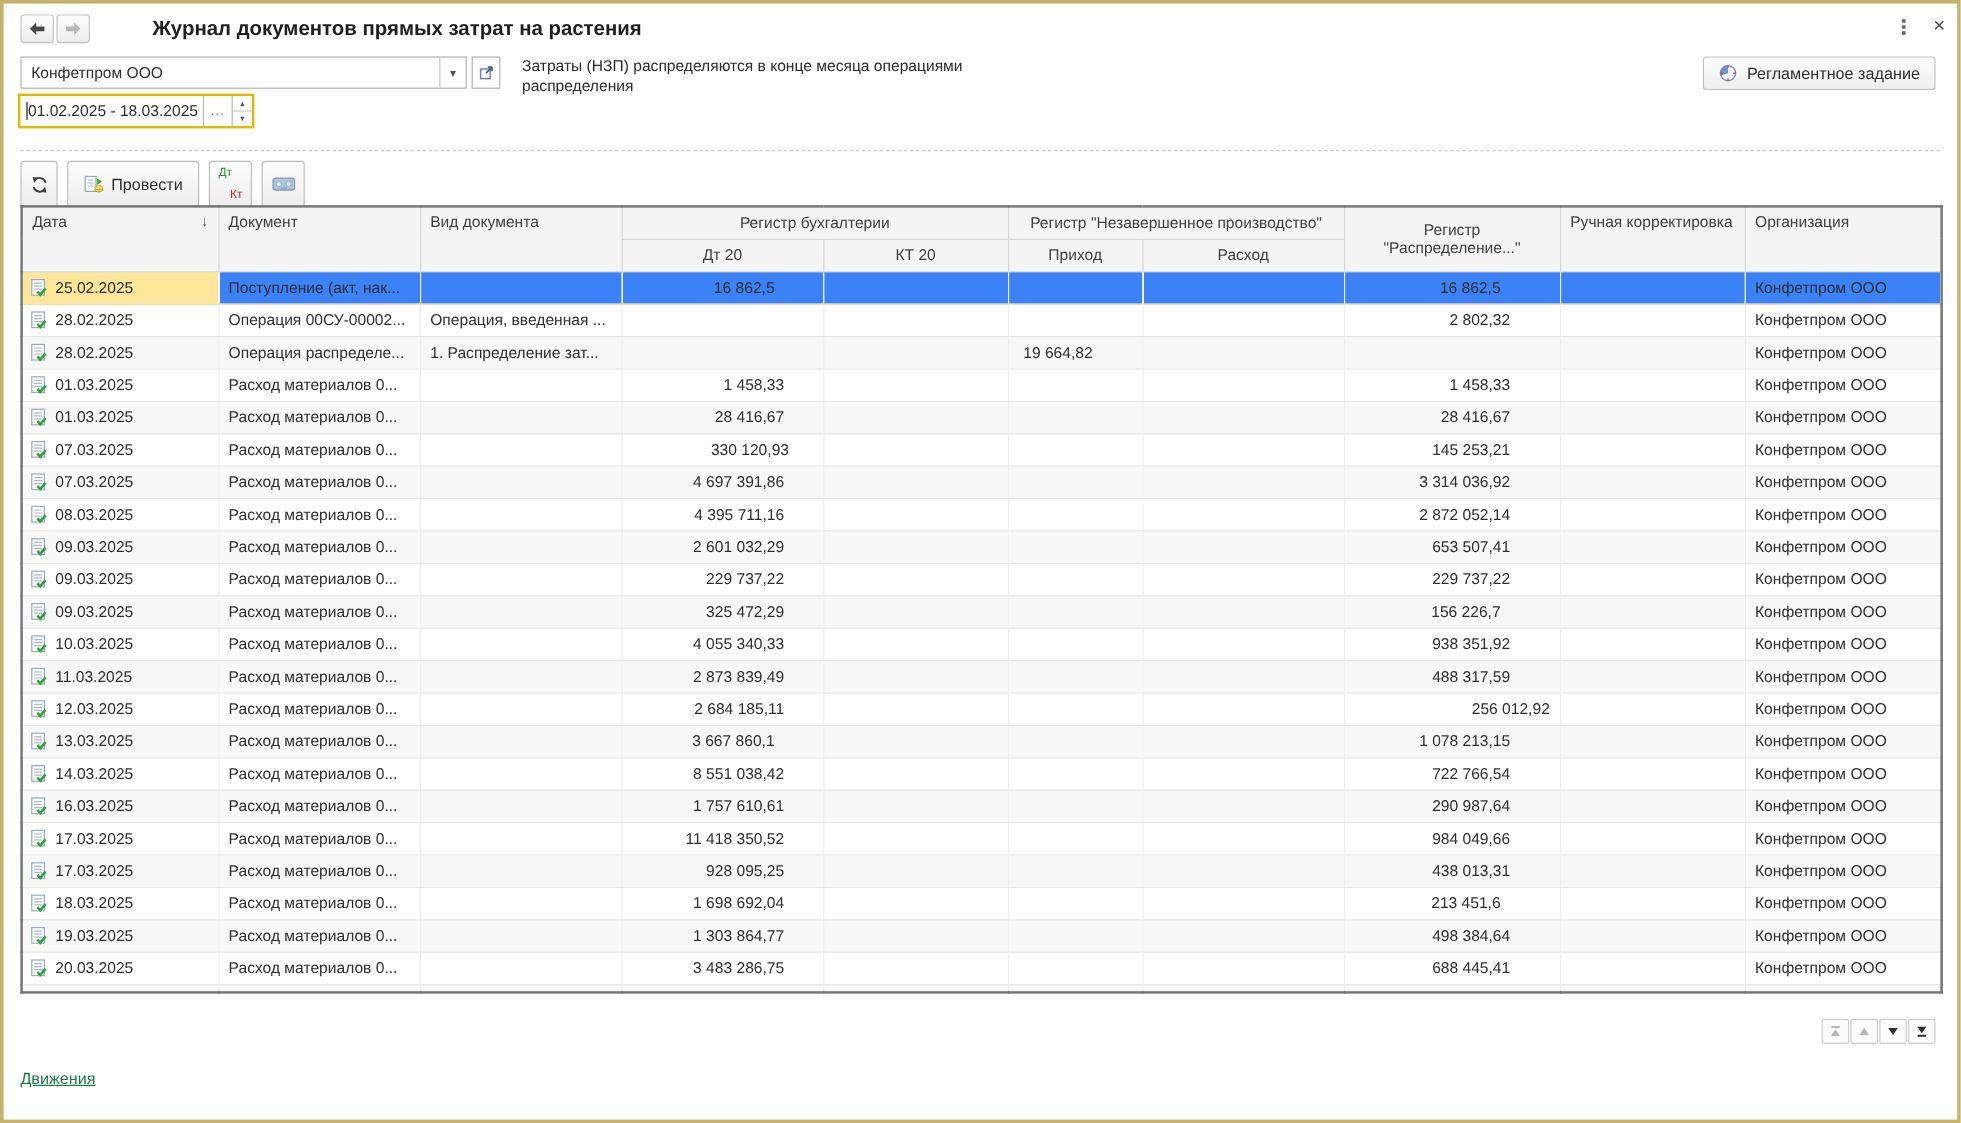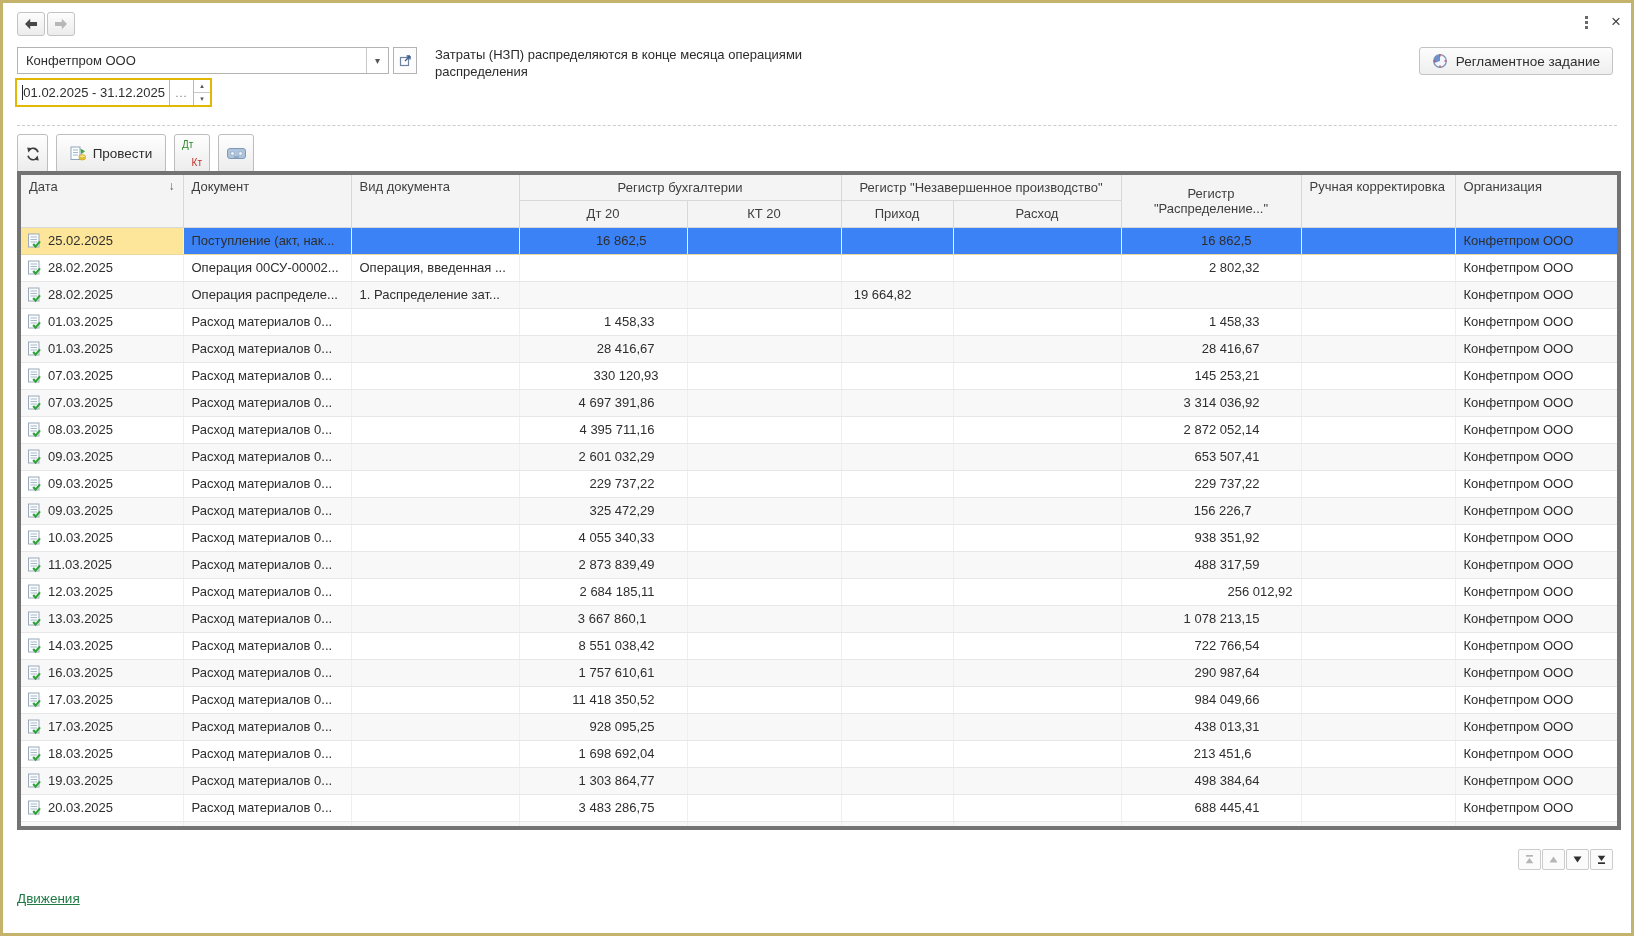--- a/index.html
+++ b/index.html
@@ -71,21 +71,21 @@
   .tbtn.dtkt    { left: 171px; width: 36px; position: absolute; }
   .tbtn.reg     { left: 215px; width: 36px; }
   .dtkt { font-size: 10px; }
   .dtkt .dt { position: absolute; left: 7px; top: 4px;  color: #2e8b2e; }
   .dtkt .kt { position: absolute; right: 7px; bottom: 4px; color: #c23232; }
 
   
   table.journal {
     position: absolute; left: 14px; top: 168px; width: 1600px;
     border-collapse: collapse; table-layout: fixed; font-size: 13px;
-    border: 4px solid #737373;
+    border: 2px solid #737373;
   }
   .journal th {
     background: #f4f4f4; border: 1px solid #d8d8d8; color: #3e3e3e;
     font-weight: normal; height: 27px; padding: 4px 8px;
     text-align: left; vertical-align: top; white-space: normal; cursor: pointer;
   }
   .journal th.grp, .journal th.sub { text-align: center; vertical-align: middle; padding: 2px 4px; }
   .journal th.ctr { text-align: center; vertical-align: middle; }
   .th-flex { display: flex; justify-content: space-between; align-items: flex-start; }
   .sort { color: #5a5a5a; font-size: 12px; }
@@ -123,20 +123,21 @@
   <div class="nav-btn back">
     <svg width="14" height="12" viewBox="0 0 14 12">
       <path d="M6.2 0.8 L1 6 L6.2 11.2 L6.2 8 L13 8 L13 4 L6.2 4 Z" fill="#474747"></path>
     </svg>
   </div>
   <div class="nav-btn fwd">
     <svg width="14" height="12" viewBox="0 0 14 12">
       <path d="M7.8 0.8 L13 6 L7.8 11.2 L7.8 8 L1 8 L1 4 L7.8 4 Z" fill="#b7b7b7"></path>
     </svg>
   </div>
+  <div class="title">Журнал документов прямых затрат на растения</div>
   <div class="kebab">
       <i></i>
       <i></i>
       <i></i>
     </div>
   <div class="close-x">×</div>
 
   <div class="combo">
     <div class="combo-text">Конфетпром ООО</div>
     <div class="combo-arrow">▾</div>
@@ -157,21 +158,21 @@
       <rect x="7.4" y="12.4" width="1.2" height="2" fill="#cc4040"></rect>
       <rect x="1.6" y="7.4" width="2" height="1.2" fill="#cc4040"></rect>
       <rect x="12.4" y="7.4" width="2" height="1.2" fill="#cc4040"></rect>
     </svg>
     <span>Регламентное задание</span>
   </button>
 
   <div class="period">
     <div class="p-text">
       <span class="caret"></span>
-      <span>01.02.2025 - 31.12.2025</span>
+      <span>01.02.2025 - 18.03.2025</span>
     </div>
     <div class="p-dots">...</div>
     <div class="p-spin">
       <div class="up">▴</div>
       <div class="dn">▾</div>
     </div>
   </div>
 
   <div class="dashed"></div>
 

